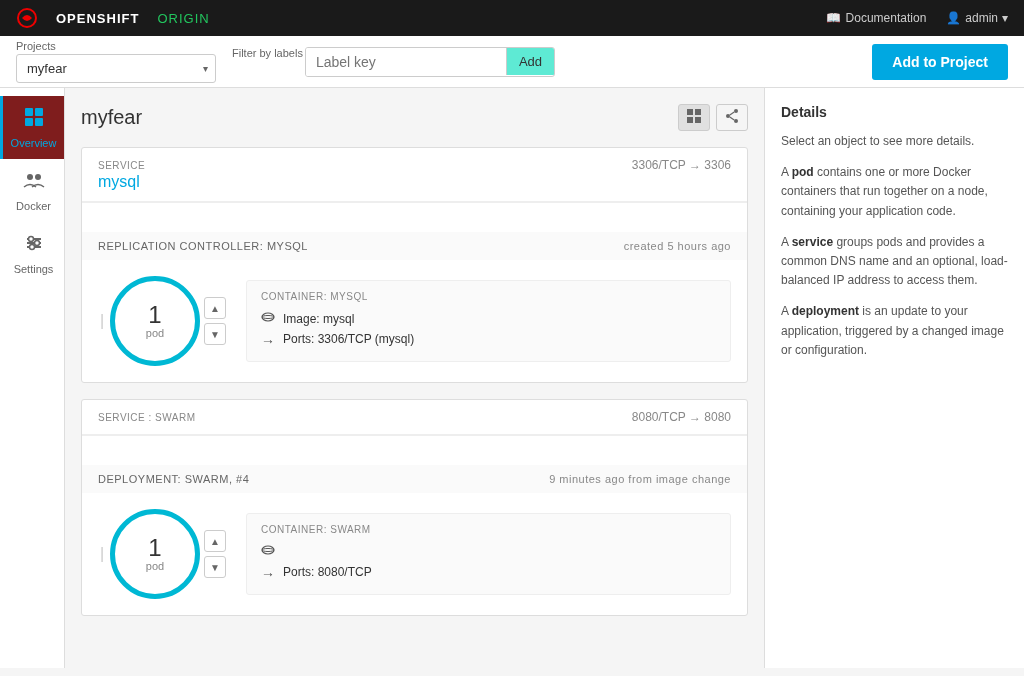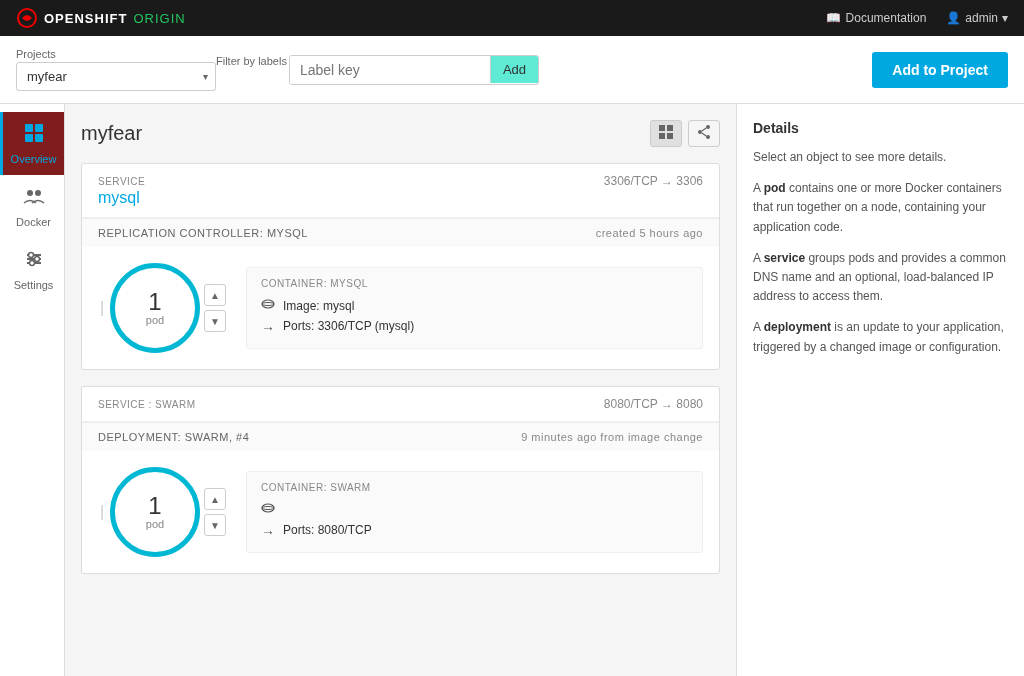--- a/index.html
+++ b/index.html
@@ -10,21 +10,21 @@
       background: #1a1a1a;
       height: 36px;
       display: flex;
       align-items: center;
       justify-content: space-between;
       padding: 0 16px;
     }
     .top-nav-logo {
       display: flex;
       align-items: center;
-      gap: 6px;
+      gap: 18px;
     }
     .logo-text {
       color: #fff;
       font-size: 13px;
       font-weight: 600;
       letter-spacing: 1px;
       text-transform: uppercase;
     }
     .logo-origin {
       color: #22c55e;
@@ -55,24 +55,25 @@
       font-size: 12px;
       display: flex;
       align-items: center;
       gap: 4px;
     }
 
     
     .toolbar {
       background: #fff;
       border-bottom: 1px solid #ddd;
-      height: 68px;
+      height: 52px;
       display: flex;
       align-items: center;
       padding: 0 16px;
+      gap: 16px;
     }
     .toolbar-group {
       display: flex;
       flex-direction: column;
       gap: 2px;
     }
     .toolbar-label {
       font-size: 11px;
       color: #666;
     }
@@ -257,20 +258,21 @@
     .rc-header {
       padding: 8px 16px;
       background: #fafafa;
       display: flex;
       align-items: center;
       justify-content: space-between;
       font-size: 11px;
       color: #888;
       text-transform: uppercase;
       letter-spacing: 0.5px;
+      margin-top: 29px;
     }
     .rc-body {
       padding: 16px;
       display: flex;
       align-items: center;
       gap: 20px;
     }
     .pod-circle-wrapper {
       display: flex;
       align-items: center;
@@ -342,21 +344,21 @@
       font-size: 14px;
       color: #555;
     }
     .link-blue {
       color: #00a8e1;
       text-decoration: none;
     }
 
     
     .details-panel {
-      width: 288px;
+      width: 260px;
       background: #fff;
       border-left: 1px solid #ddd;
       padding: 16px;
       overflow-y: auto;
     }
     .details-title {
       font-size: 14px;
       color: #333;
       font-weight: 600;
       margin-bottom: 12px;

